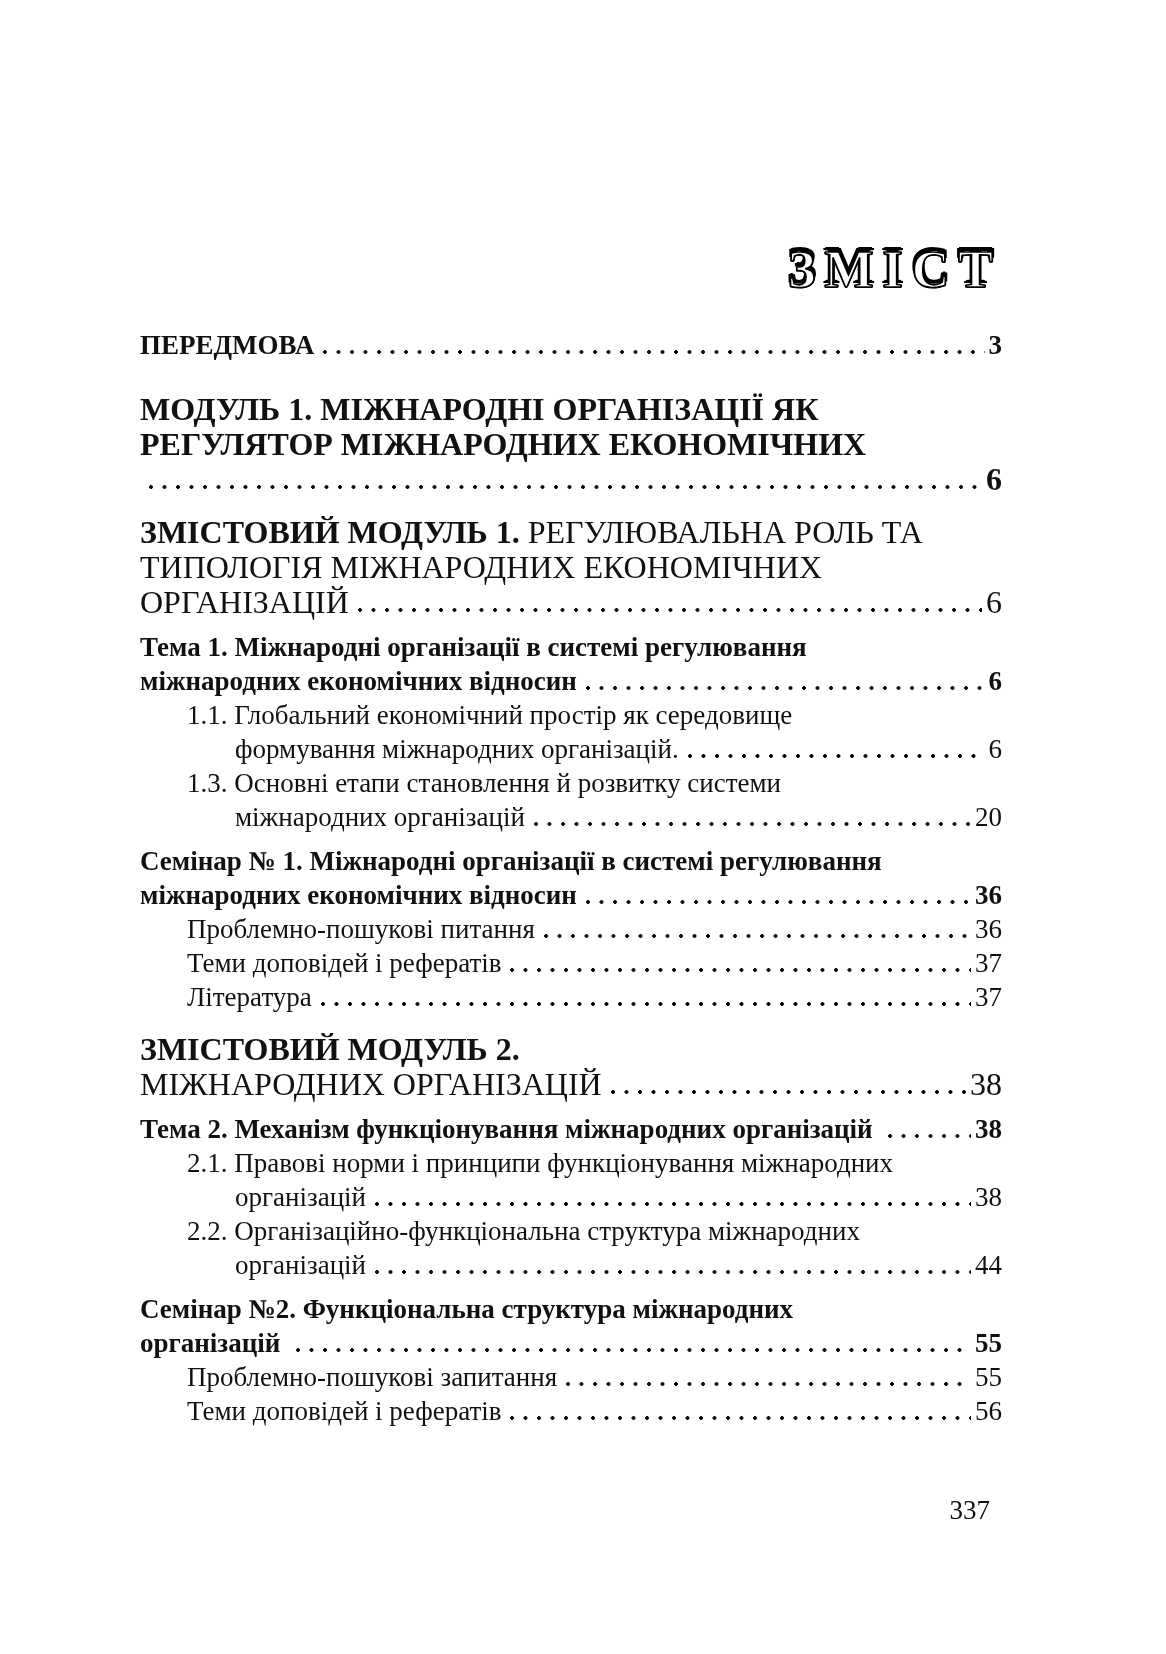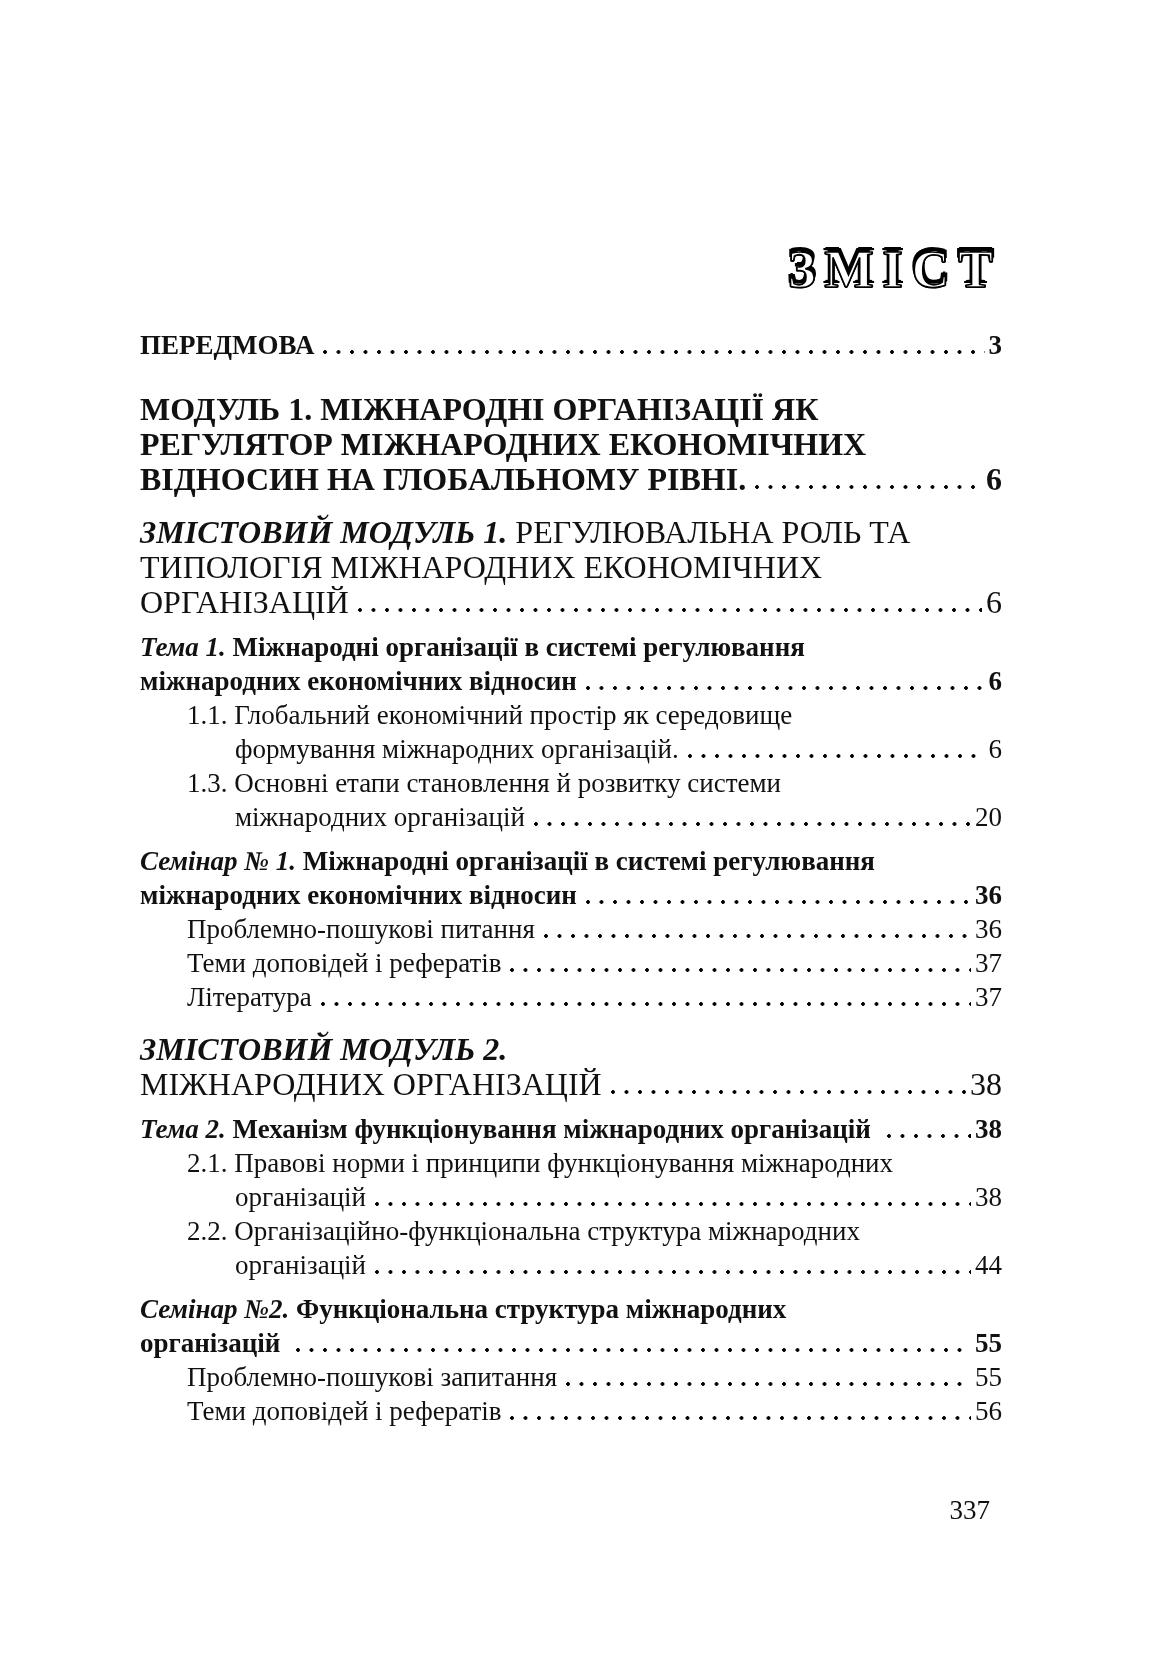--- a/index.html
+++ b/index.html
@@ -40,21 +40,21 @@
   .entry { margin: 0; }
   .row {
     display: flex;
     align-items: flex-start;
     line-height: 34px;
     white-space: pre;
   }
   .row span { white-space: pre; }
   .ind1 { padding-left: 47px; }
   .ind2 { padding-left: 95px; }
-  .bi { font-weight: bold; font-style: italic; }
+  .bi { font-weight: bold; }
   .b  { font-weight: bold; }
   .r  { font-weight: normal; }
   .k-module { margin-top: 30px; }
   .k-zmist  { margin-top: 18px; }
   .k-tema   { margin-top: 10px; }
   .k-seminar{ margin-top: 10px; }
   .k-module .row, .k-zmist .row { font-size: 32px; line-height: 35px; }
   .leader {
     flex: 1 1 auto;
     min-width: 14px;
@@ -85,21 +85,21 @@
     <div class="title">
       <span>ЗМІСТ</span>
     </div>
     <div class="toc">
         <div class="entry k-preface">
           <div class="row ind0"><span class="b">ПЕРЕДМОВА</span><span class="leader"></span><span class="pg b">3</span></div>
         </div>
         <div class="entry k-module">
           <div class="row ind0"><span class="b">МОДУЛЬ 1. МІЖНАРОДНІ ОРГАНІЗАЦІЇ ЯК</span></div>
           <div class="row ind0"><span class="b">РЕГУЛЯТОР МІЖНАРОДНИХ ЕКОНОМІЧНИХ</span></div>
-          <div class="row ind0"><span class="b">ВІДНОСИН НА ГЛОБАЛЬНОМУ РІВНІ.</span><span class="leader"></span><span class="pg b">6</span></div>
+          <div class="row ind0"><span class="leader"></span><span class="pg b">6</span></div>
         </div>
         <div class="entry k-zmist">
           <div class="row ind0"><span class="bi">ЗМІСТОВИЙ МОДУЛЬ 1.</span><span class="r"> РЕГУЛЮВАЛЬНА РОЛЬ ТА</span></div>
           <div class="row ind0"><span class="r">ТИПОЛОГІЯ МІЖНАРОДНИХ ЕКОНОМІЧНИХ</span></div>
           <div class="row ind0"><span class="r">ОРГАНІЗАЦІЙ</span><span class="leader"></span><span class="pg r">6</span></div>
         </div>
         <div class="entry k-tema">
           <div class="row ind0"><span class="bi">Тема 1.</span><span class="b"> Міжнародні організації в системі регулювання</span></div>
           <div class="row ind0"><span class="b">міжнародних економічних відносин</span><span class="leader"></span><span class="pg b">6</span></div>
         </div>

